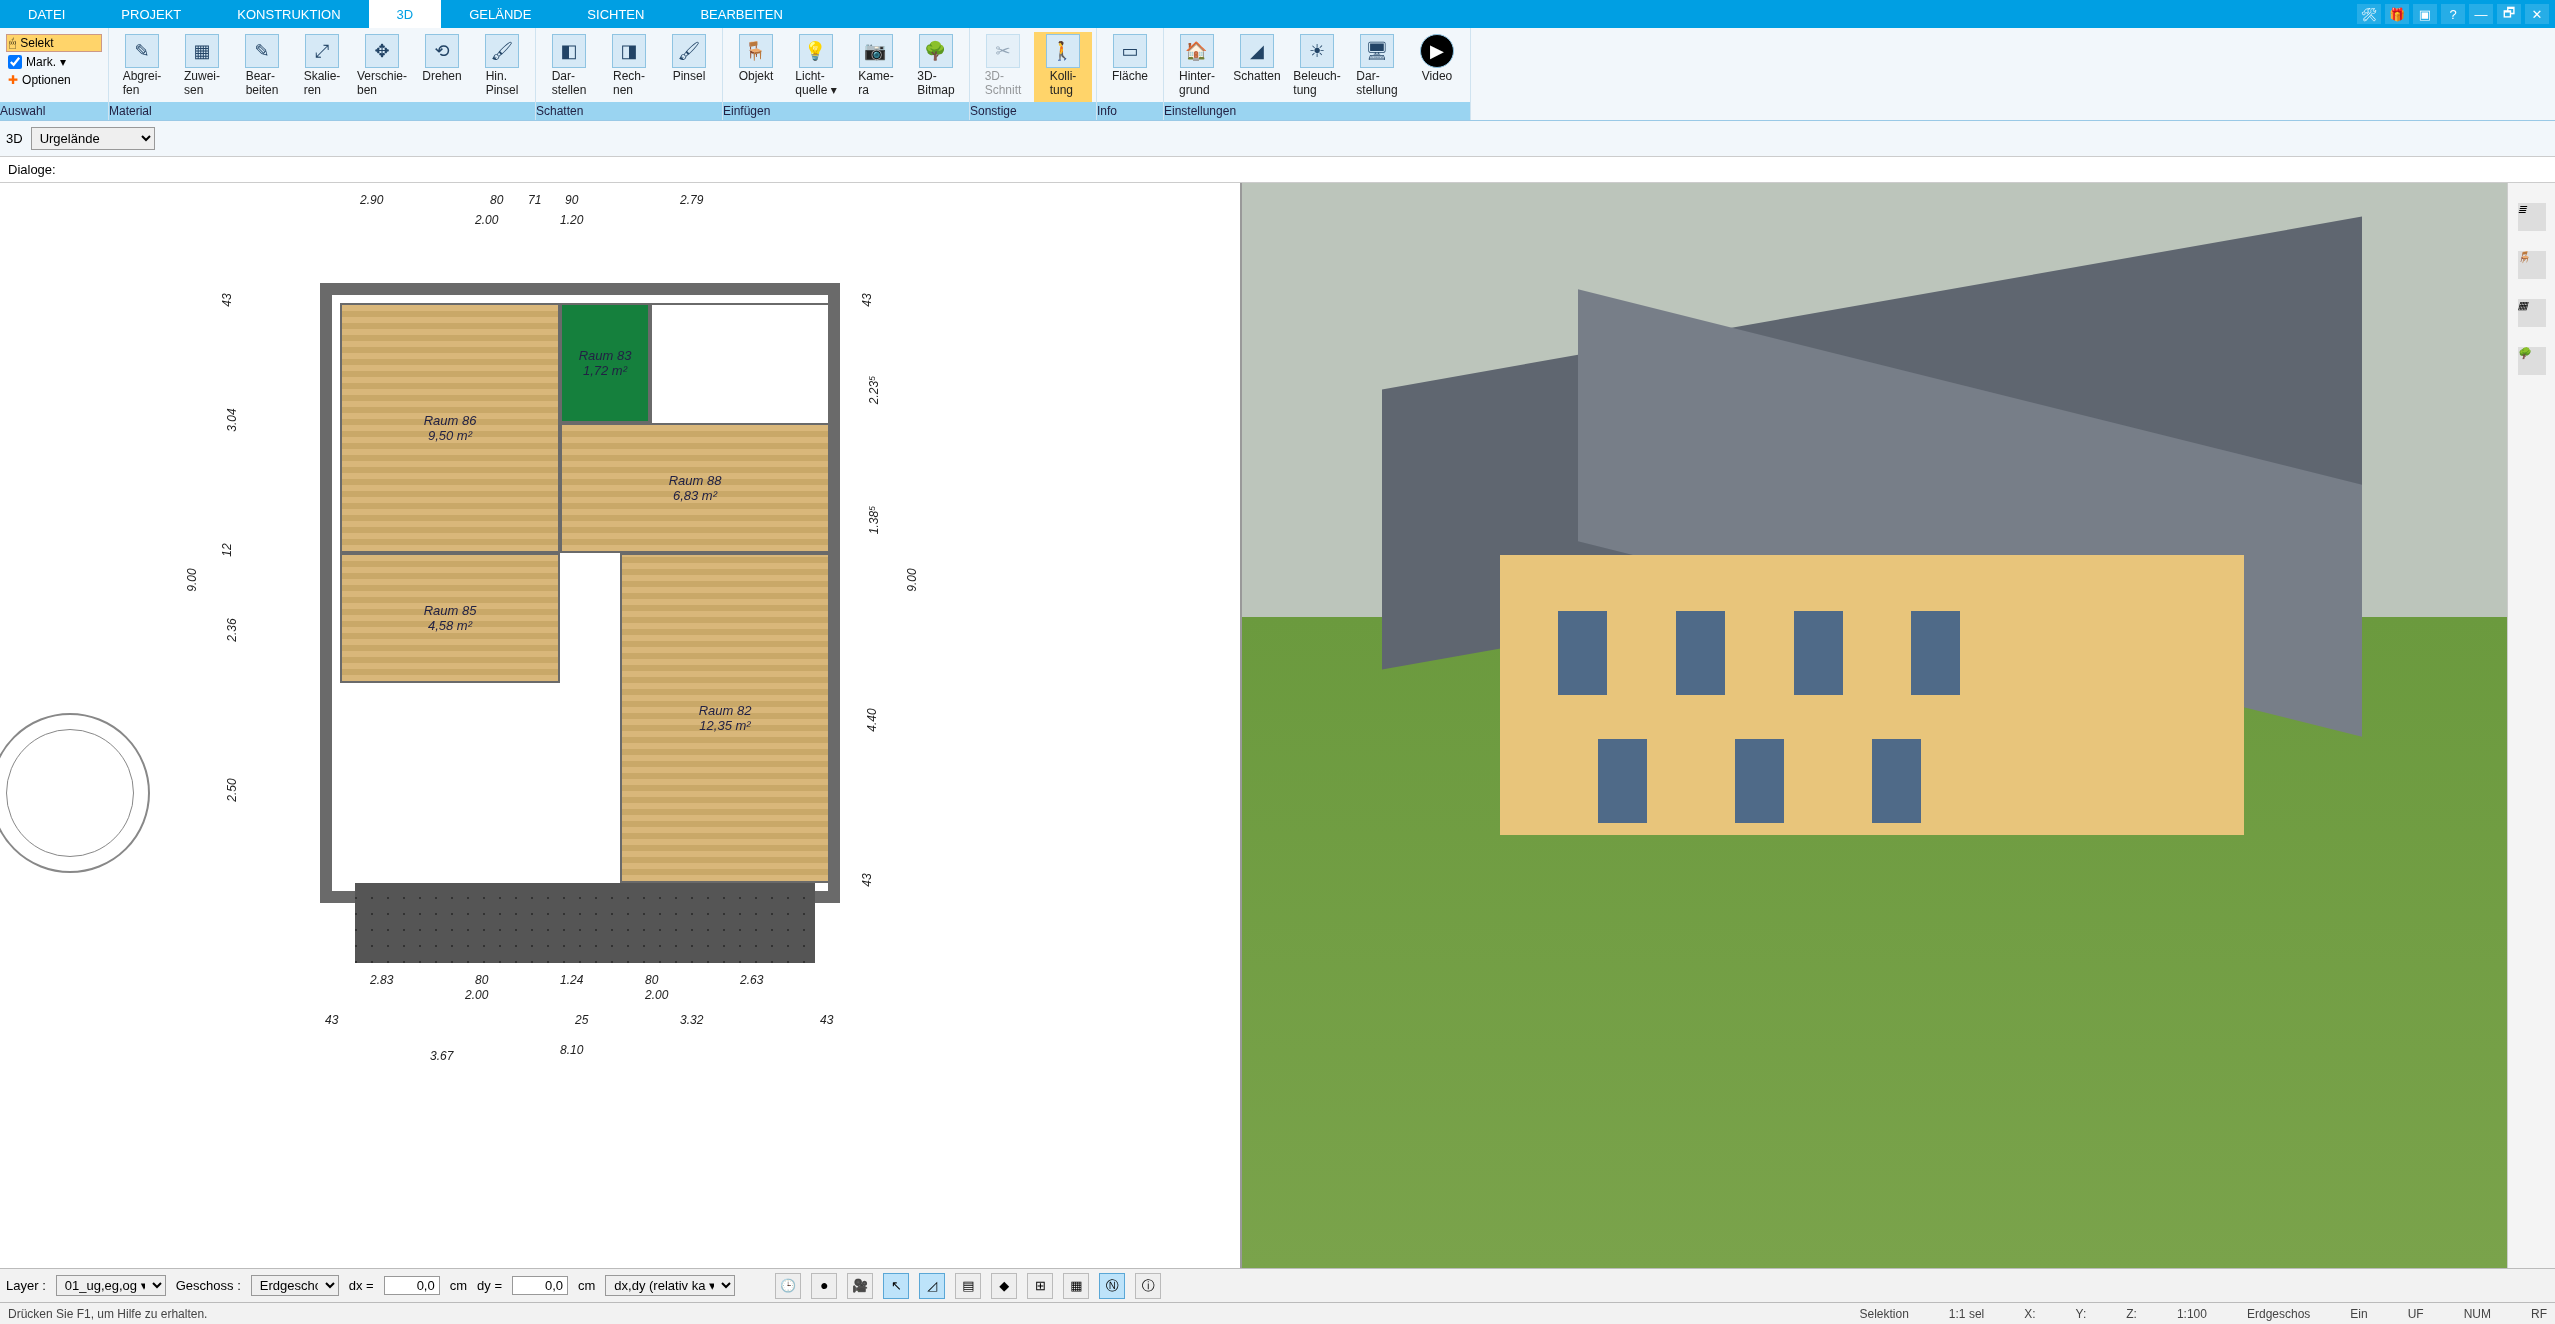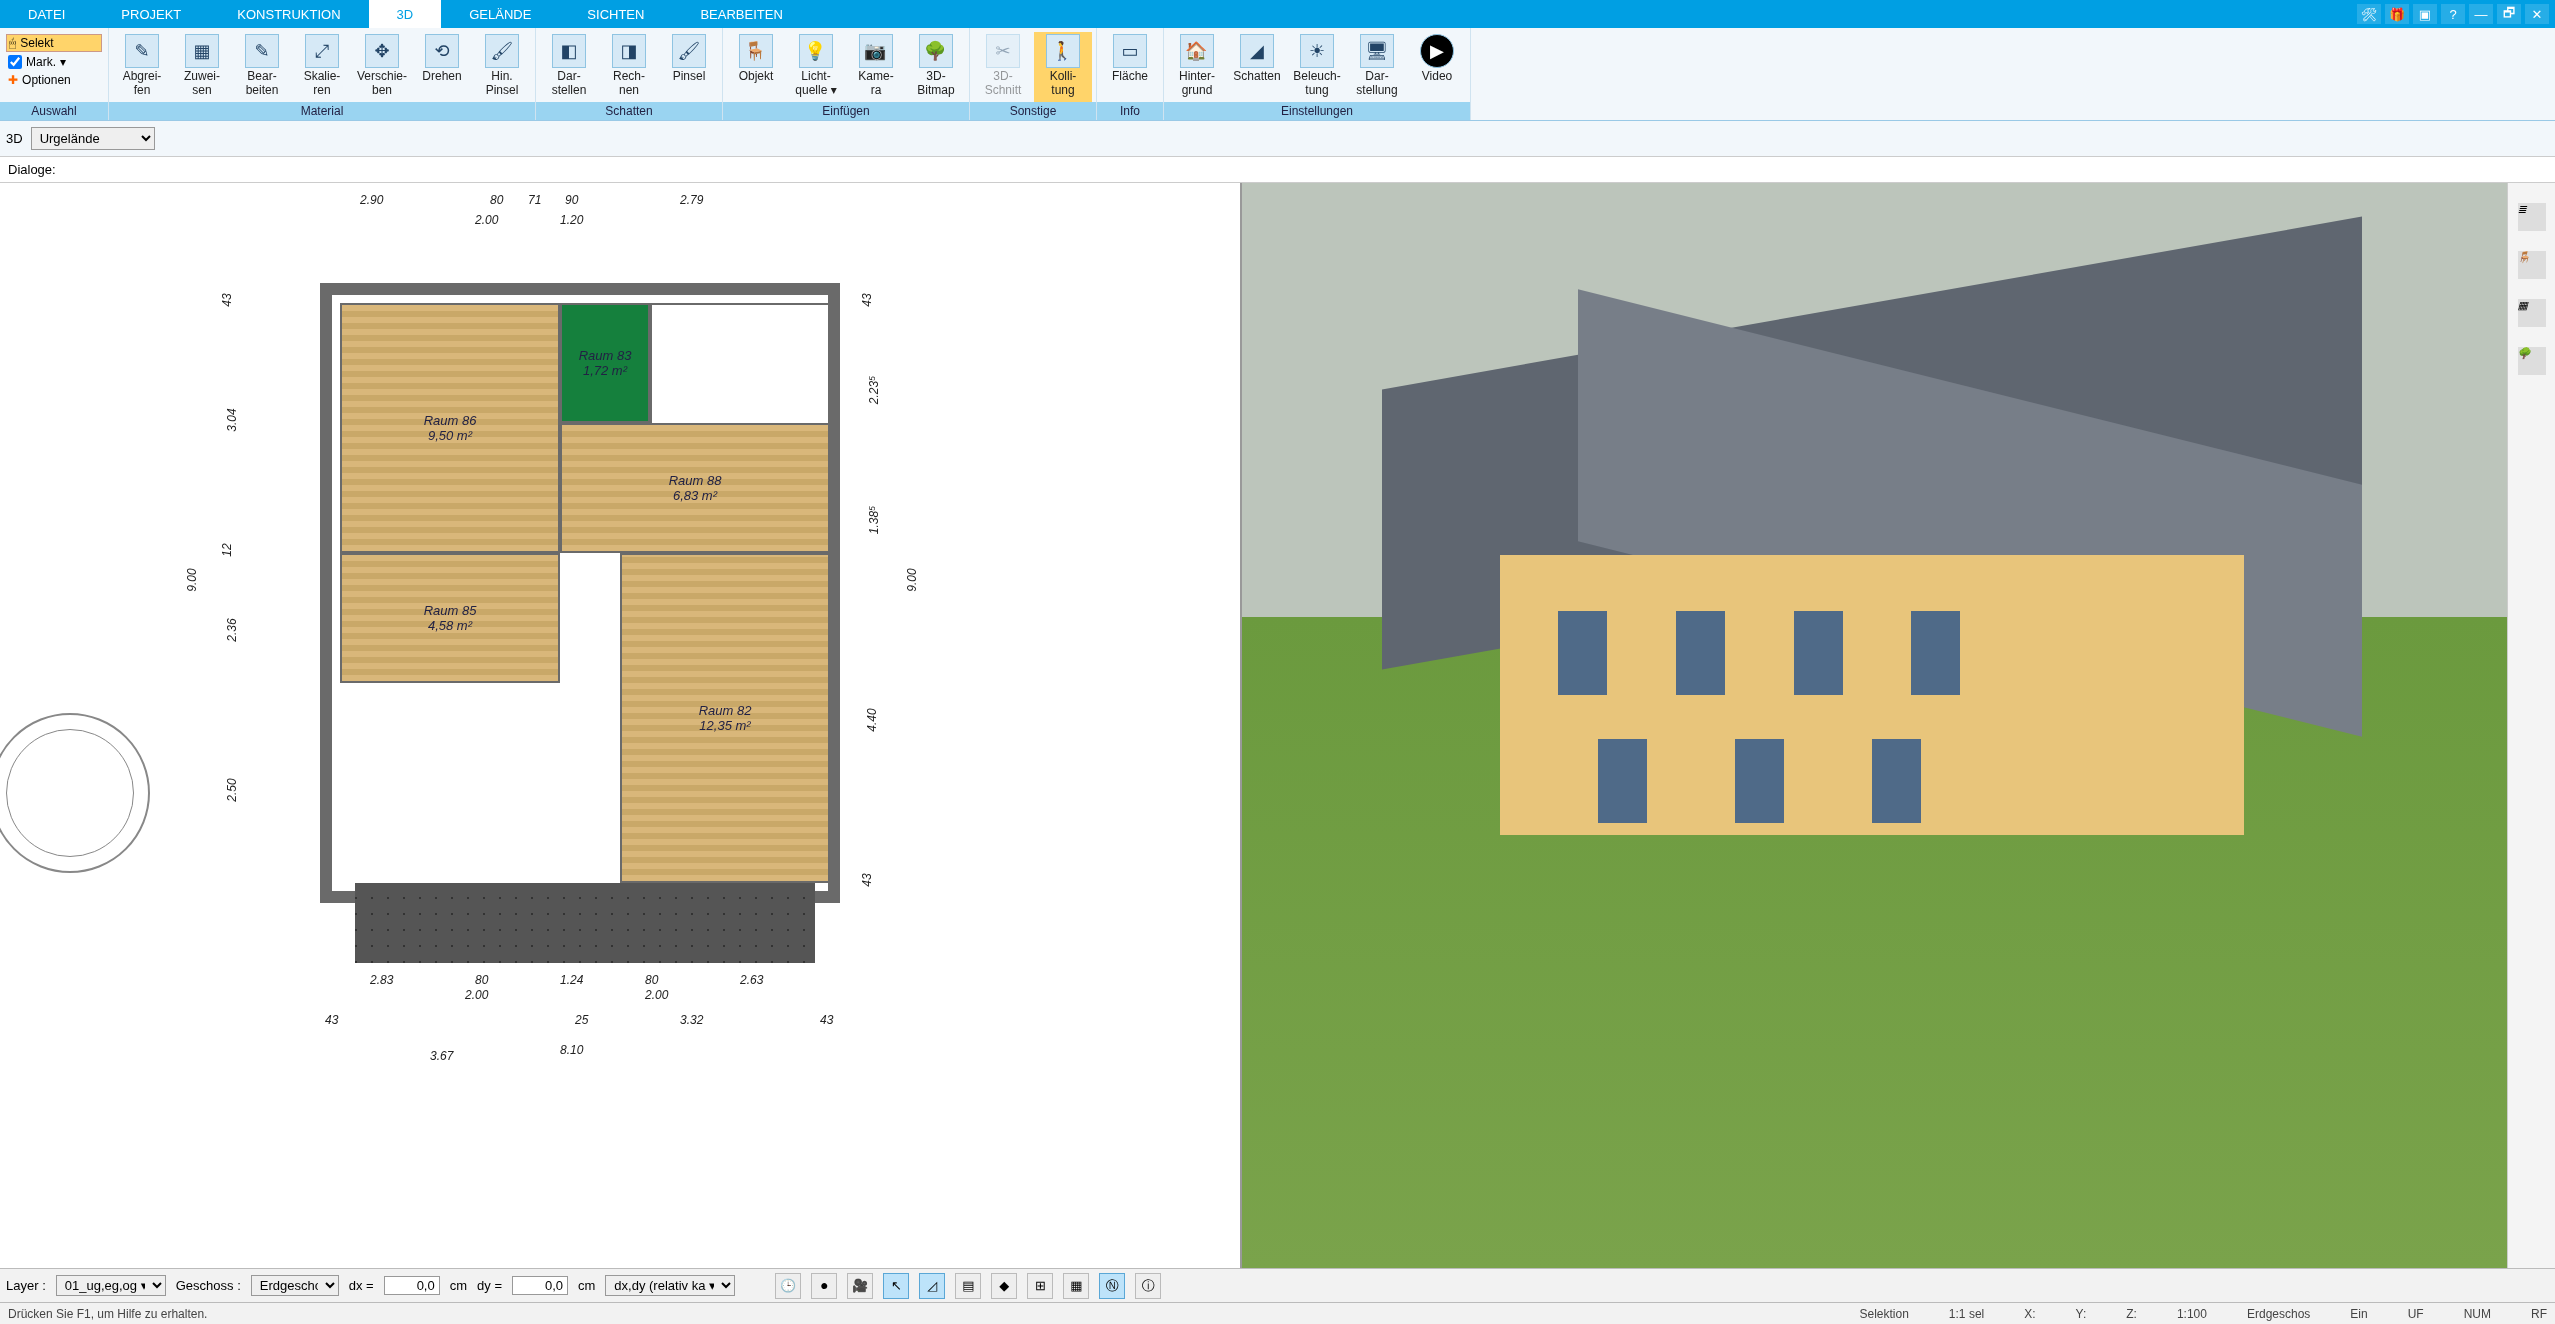--- a/index.html
+++ b/index.html
@@ -11,24 +11,24 @@
 .menubar .tab { padding: 0 28px; display: flex; align-items: center; cursor: pointer; }
 .menubar .tab.active { background: #fff; color: #009fe3; }
 .menubar .spacer { flex: 1; }
 .menubar .winicons { display: flex; align-items: center; gap: 4px; padding-right: 6px; }
 .menubar .winicons span { width: 24px; height: 20px; display: flex; align-items: center; justify-content: center; background: rgba(255,255,255,.15); }
 
 
 .ribbon { background: #f2f7fb; display: flex; border-bottom: 1px solid #9ac9e6; }
 .group { display: flex; flex-direction: column; border-right: 1px solid #cfe3f0; }
 .group-body { display: flex; padding: 4px 4px 0 4px; gap: 2px; flex: 1; }
-.group-label { background: #9ad4f1; text-align: center; font-size: 12px; color: #224; padding: 2px 0; }
+.group-label { background: #9ad4f1; text-align: left; font-size: 12px; color: #224; padding: 2px 0; }
 .rbtn { display: flex; flex-direction: column; align-items: center; justify-content: flex-start; width: 58px; padding: 2px 2px 4px 2px; cursor: pointer; }
 .rbtn .ico { width: 34px; height: 34px; background: #d6e9f6; border: 1px solid #8fc4e2; display: flex; align-items: center; justify-content: center; font-size: 18px; color: #246; }
-.rbtn .lbl { text-align: center; font-size: 12px; line-height: 1.15; margin-top: 2px; color: #222; white-space: pre-line; }
+.rbtn .lbl { text-align: left; font-size: 12px; line-height: 1.15; margin-top: 2px; color: #222; white-space: pre-line; }
 .rbtn.active { background: #ffd46a; }
 .selcol { display: flex; flex-direction: column; gap: 2px; padding: 2px; width: 100px; }
 .selcol .mini { display: flex; align-items: center; gap: 4px; font-size: 12px; cursor: pointer; padding: 1px 2px; }
 .selcol .mini.sel { background: #ffd46a; border: 1px solid #c98; }
 .mini .chk { width: 14px; height: 14px; }
 
 
 .subbar { background: #f2f7fb; height: 36px; display: flex; align-items: center; padding: 0 6px; gap: 8px; border-bottom: 1px solid #ccc; }
 .subbar .lbl { font-size: 13px; }
 .subbar select, .subbar input { font-size: 13px; padding: 2px 4px; border: 1px solid #999; }

